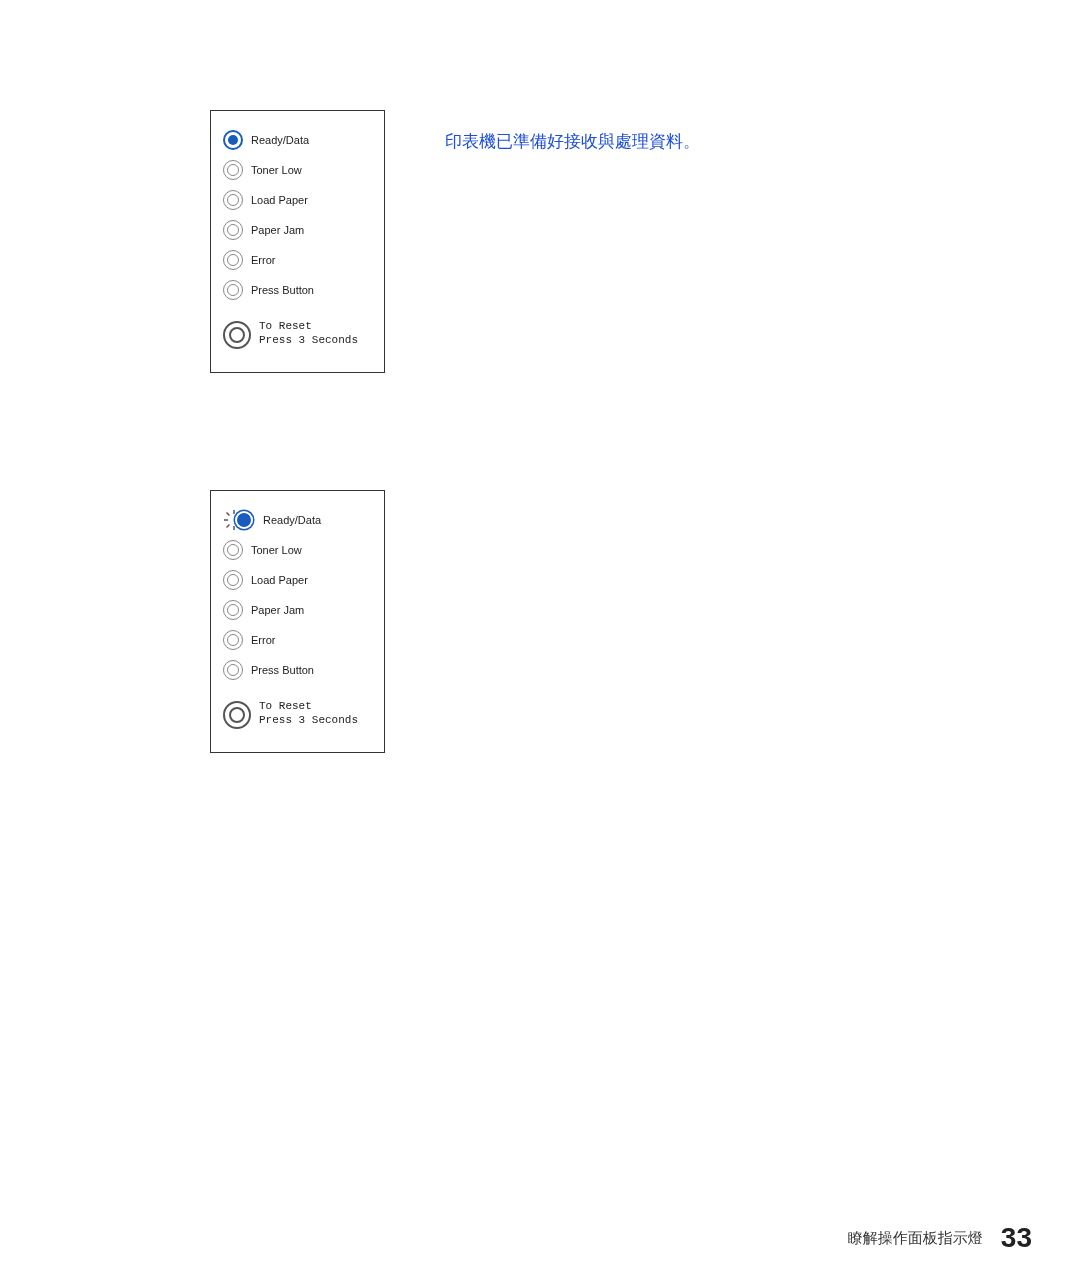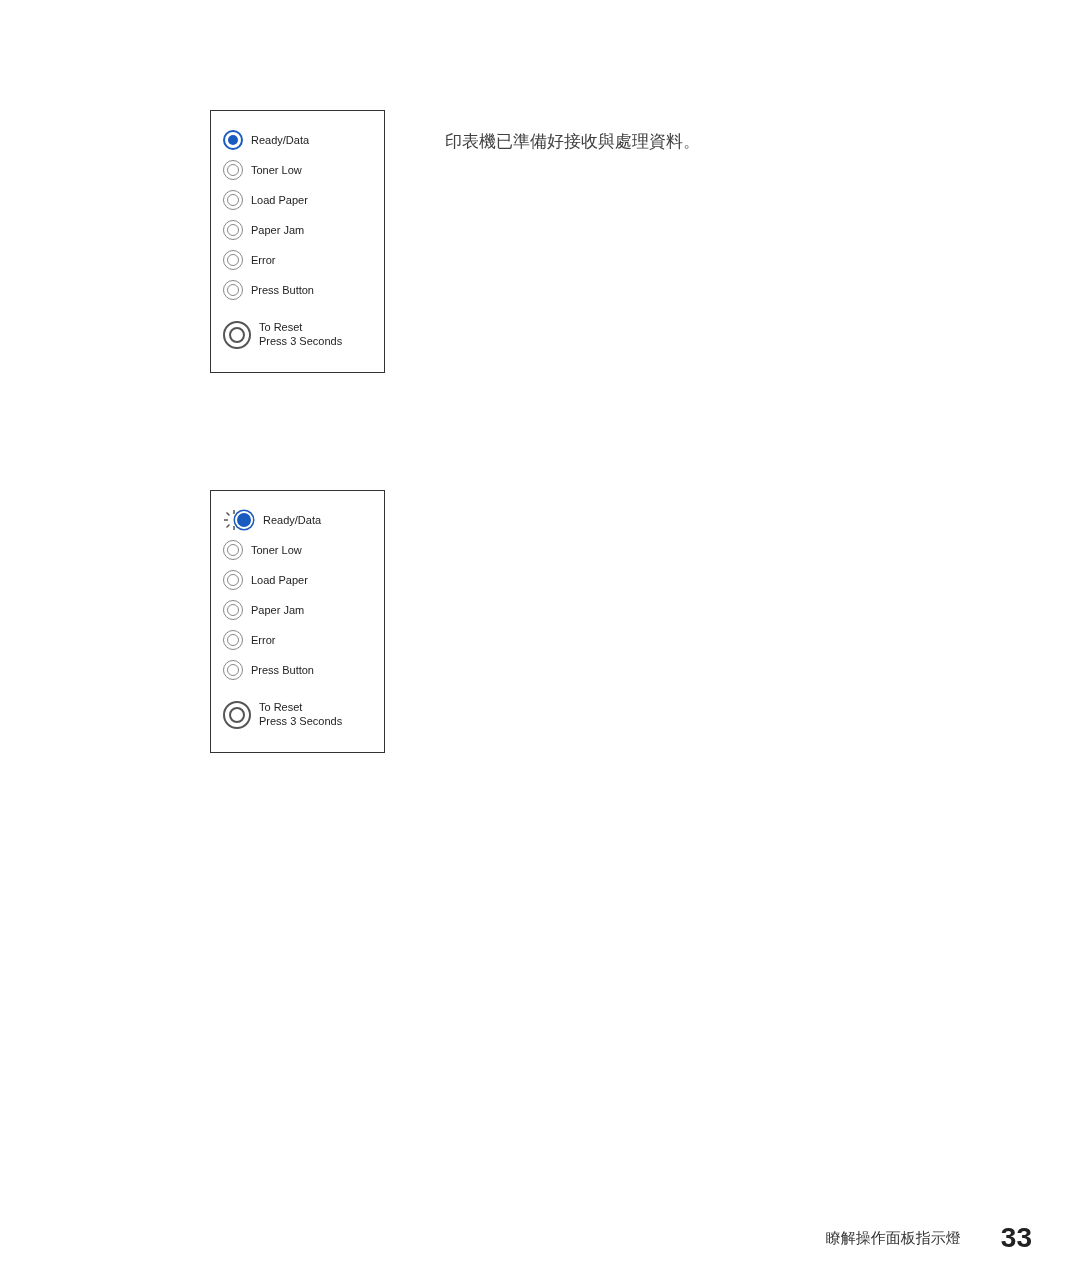--- a/index.html
+++ b/index.html
@@ -41,35 +41,36 @@
       padding: 14px 12px 18px 12px;
       display: flex;
       flex-direction: column;
       gap: 0px;
       background: #fff;
     }
 
     .panel-description {
       padding-top: 18px;
       font-size: 17px;
-      color: #404040;
+      color: #1d4ed8;
       line-height: 1.6;
       font-family: Liberation Serif, serif;
     }
 
     .led-row {
       display: flex;
       align-items: center;
       gap: 8px;
       padding: 5px 0;
     }
 
     .led-row.reset-row {
       padding-top: 14px;
-      align-items: center;
+      align-items: flex-start;
+      font-family: Liberation Mono, monospace;
     }
 
     .led-label {
       font-size: 11px;
       color: #222;
       line-height: 1.3;
     }
 
     
     .led-ring {
@@ -183,21 +184,20 @@
 
     .footer-text {
       font-size: 15px;
       color: #333;
     }
 
     .footer-number {
       font-size: 28px;
       font-weight: bold;
       color: #222;
-      margin-left: 22px;
     }
   </style>
 </head>
 <body>
 
 <div class="page-content">
 
   <div class="panel-section top">
 
     <div class="panel-box">

